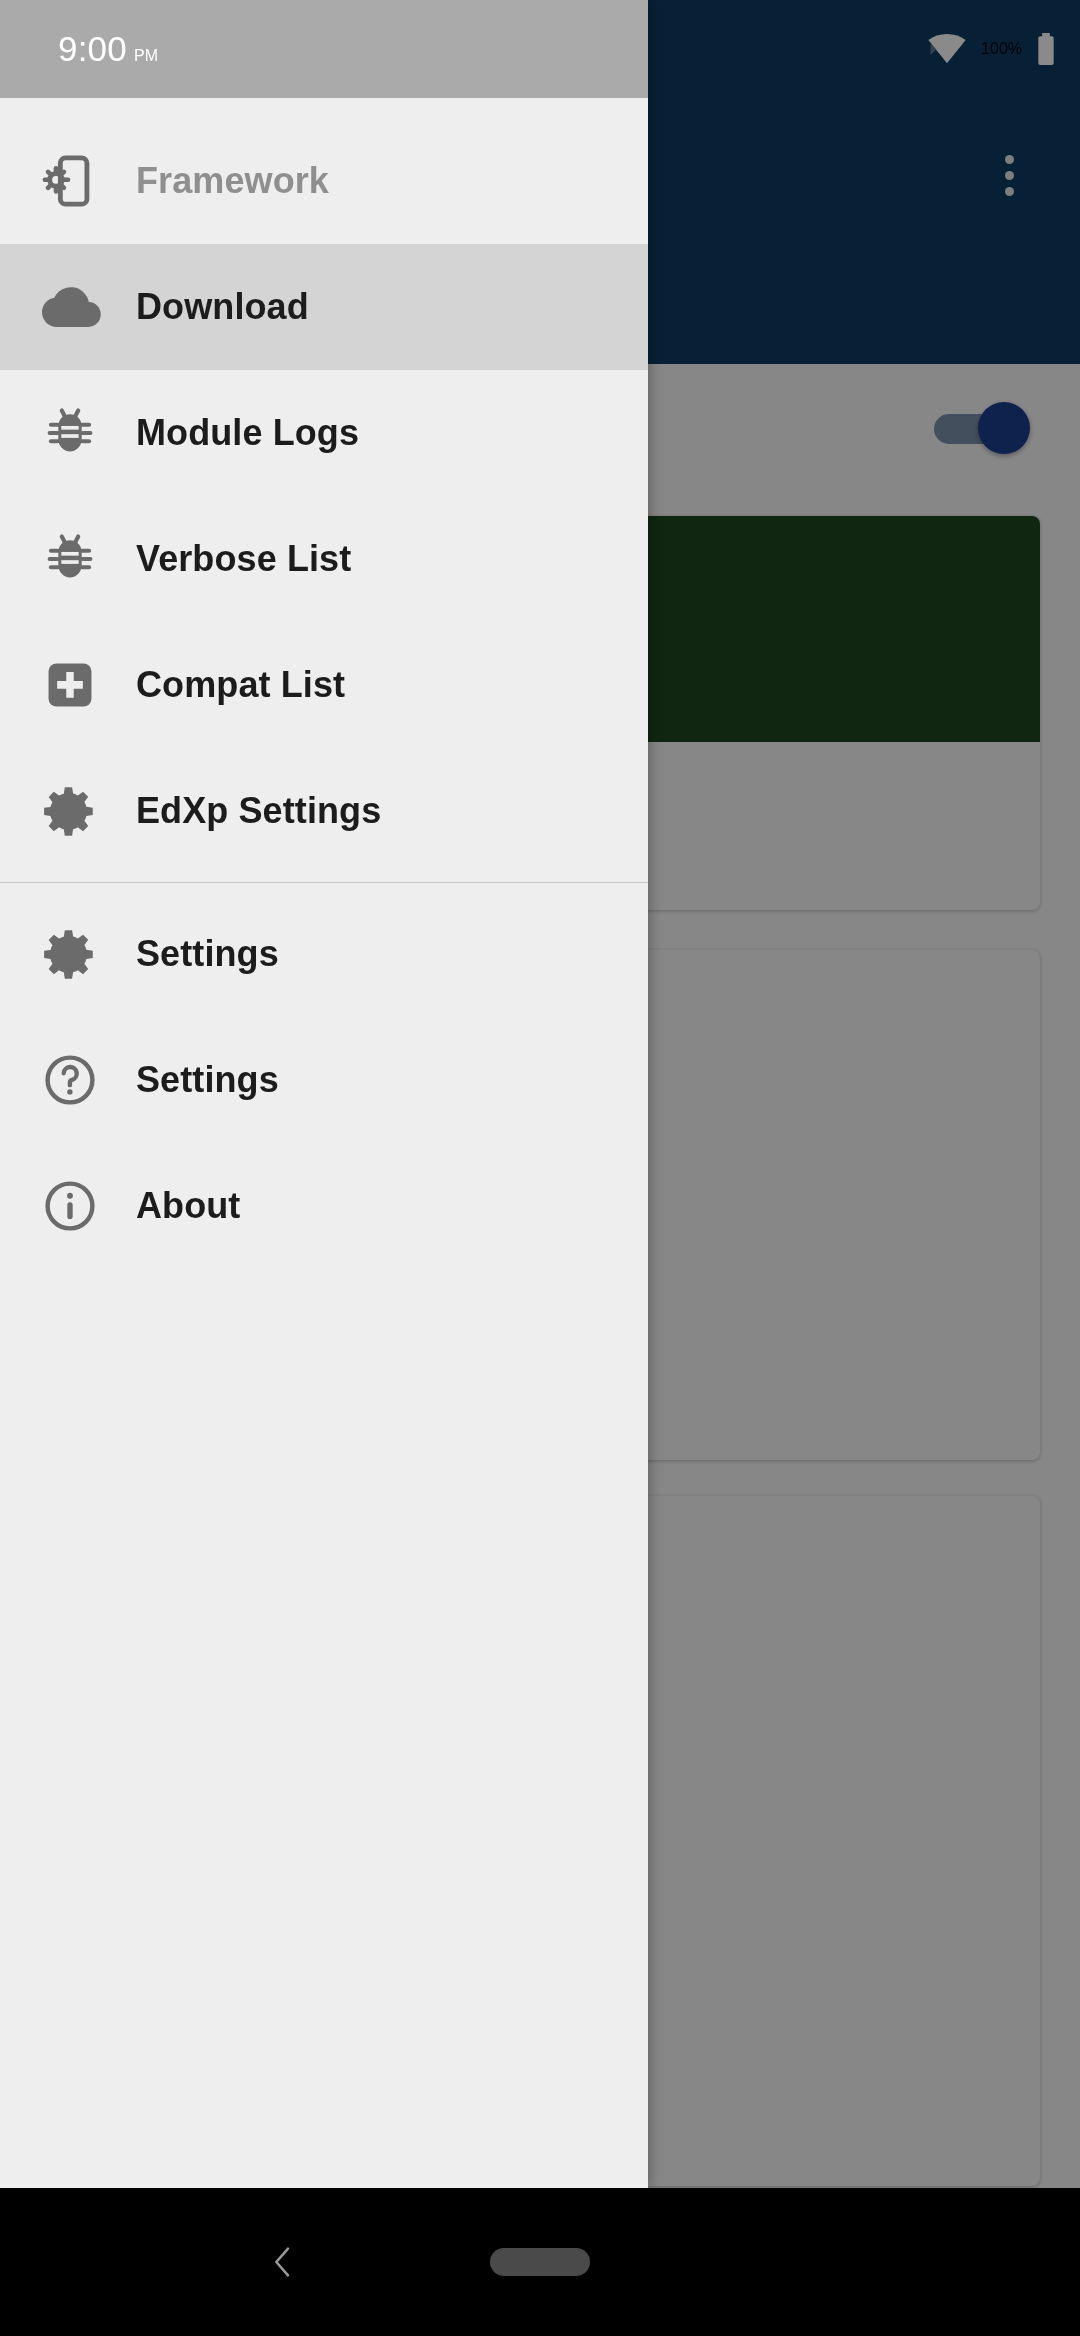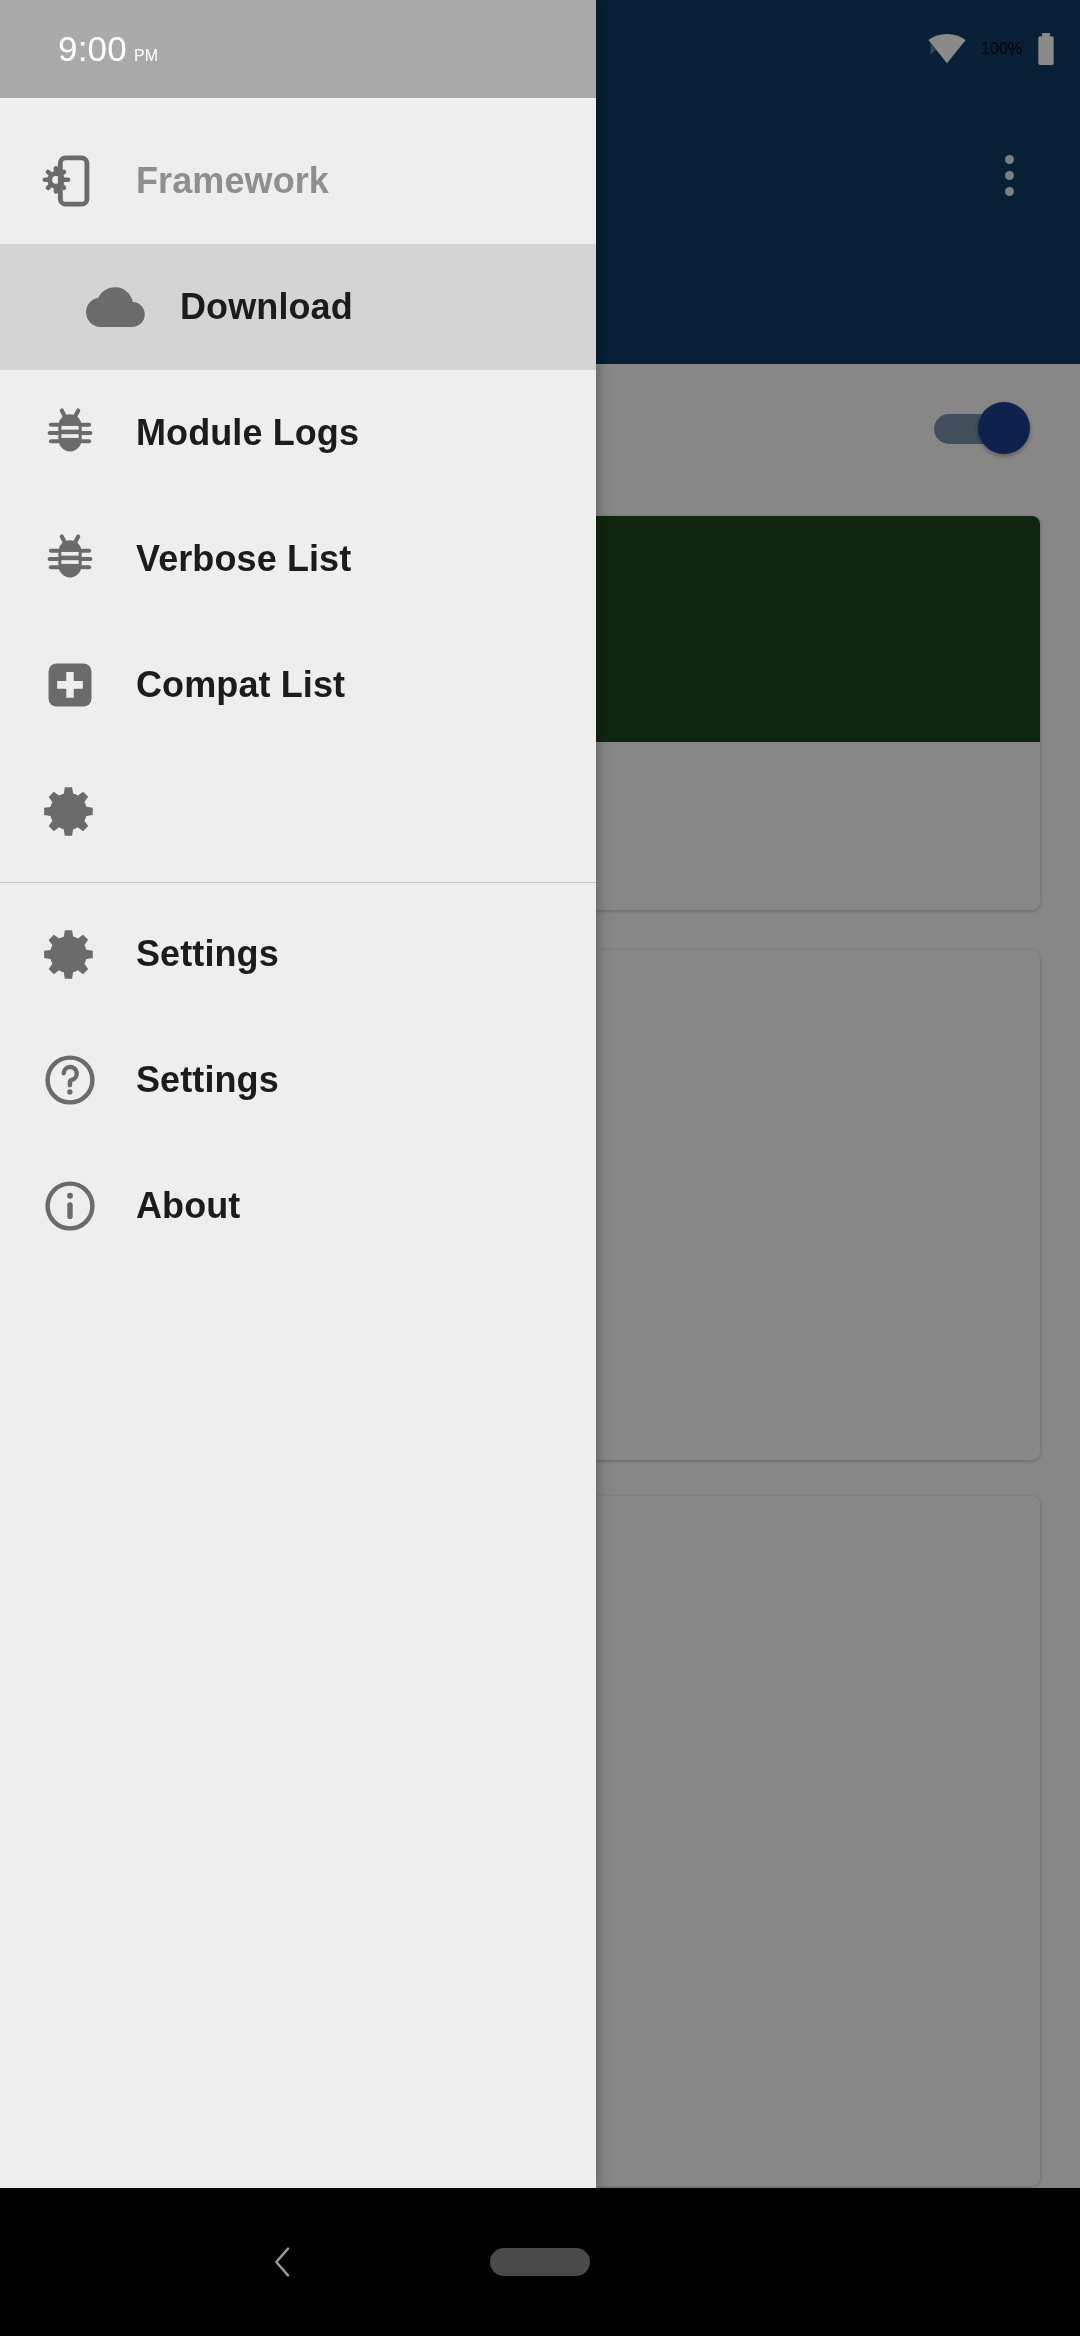--- a/index.html
+++ b/index.html
@@ -104,21 +104,21 @@
   }
 
   
   #scrim {
     position:absolute; left:0; top:0; width:1080px; height:2188px;
     background:rgba(0,0,0,0.46);
   }
 
   
   #drawer {
-    position:absolute; left:0; top:0; width:596px; height:2188px;
+    position:absolute; left:0; top:0; width:648px; height:2188px;
     background:#eeeeee;
     box-shadow:2px 0 12px rgba(0,0,0,.28);
     overflow:hidden;
   }
   #drawer-status {
     height:98px; width:692px;
     background:#aaaaaa;
     display:flex; align-items:center;
   }
   #clock {
@@ -130,21 +130,21 @@
   #clock .ampm { font-size:16px; }
 
   #drawer-gap { height:20px; background:#eeeeee; }
 
   .nav-item {
     position:relative;
     height:126px; width:692px;
     display:flex; align-items:center;
     background:#eeeeee;
   }
-  .nav-item.selected { background:#d4d4d4;padding-left:44px; }
+  .nav-item.selected { background:#d4d4d4; }
   .nav-ico {
     width:64px; height:64px;
     margin-left:38px; margin-right:34px;
     flex:0 0 64px;
     display:flex; align-items:center; justify-content:center;
   }
   .nav-ico svg { display:block; }
   .nav-label {
     font-size:36px; font-weight:bold;
     color:#1c1c1c; letter-spacing:.1px;
@@ -325,20 +325,21 @@
       </span>
       <span class="nav-label">Compat List</span>
     </div>
 
     <div class="nav-item">
       <span class="nav-ico">
         <svg width="60" height="60" viewBox="0 0 24 24">
           <path d="M12 8.2a3.8 3.8 0 1 0 0 7.6 3.8 3.8 0 0 0 0-7.6zm9.1 5.4.0-2.9-2.55-.42a6.9 6.9 0 0 0-.78-1.88l1.51-2.1-2.05-2.05-2.1 1.51a6.9 6.9 0 0 0-1.88-.78L12.83 2.5h-2.9l-.42 2.55a6.9 6.9 0 0 0-1.88.78L5.52 4.32 3.47 6.37l1.51 2.1a6.9 6.9 0 0 0-.78 1.88L1.65 10.7v2.9l2.55.42c.17.66.43 1.29.78 1.88l-1.51 2.1 2.05 2.05 2.1-1.51c.59.35 1.22.61 1.88.78l.42 2.55h2.9l.42-2.55c.66-.17 1.29-.43 1.88-.78l2.1 1.51 2.05-2.05-1.51-2.1c.35-.59.61-1.22.78-1.88z" fill="#6b6b6b"></path>
         </svg>
       </span>
+      <span class="nav-label">EdXp Settings</span>
     </div>
 
     <div id="nav-divider"></div>
 
     <div class="nav-item">
       <span class="nav-ico">
         <svg width="60" height="60" viewBox="0 0 24 24">
           <path d="M12 8.2a3.8 3.8 0 1 0 0 7.6 3.8 3.8 0 0 0 0-7.6zm9.1 5.4.0-2.9-2.55-.42a6.9 6.9 0 0 0-.78-1.88l1.51-2.1-2.05-2.05-2.1 1.51a6.9 6.9 0 0 0-1.88-.78L12.83 2.5h-2.9l-.42 2.55a6.9 6.9 0 0 0-1.88.78L5.52 4.32 3.47 6.37l1.51 2.1a6.9 6.9 0 0 0-.78 1.88L1.65 10.7v2.9l2.55.42c.17.66.43 1.29.78 1.88l-1.51 2.1 2.05 2.05 2.1-1.51c.59.35 1.22.61 1.88.78l.42 2.55h2.9l.42-2.55c.66-.17 1.29-.43 1.88-.78l2.1 1.51 2.05-2.05-1.51-2.1c.35-.59.61-1.22.78-1.88z" fill="#6b6b6b"></path>
         </svg>
       </span>

